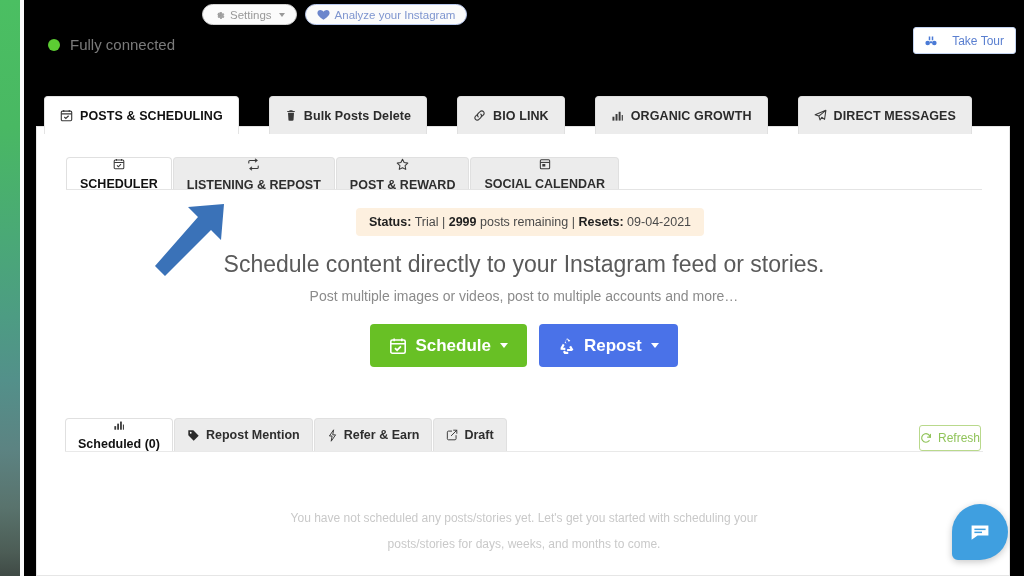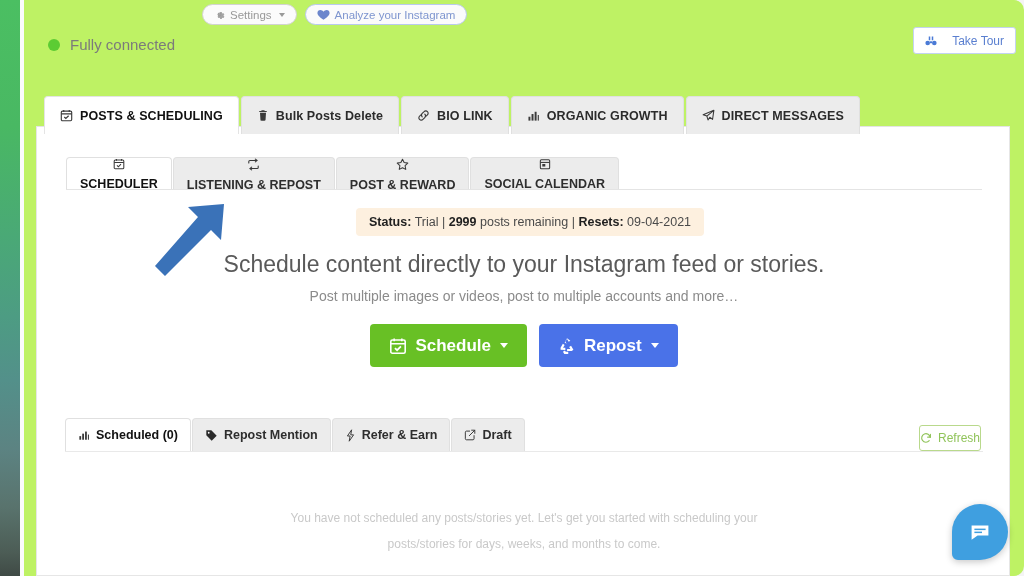--- a/index.html
+++ b/index.html
@@ -10,22 +10,21 @@
     overflow: hidden;
     background: #f4f4f4;
     font-family: "Liberation Sans", sans-serif;
     -webkit-font-smoothing: antialiased;
   }
 
   #app {
     position: relative;
     width: 1024px;
     height: 576px;
-    background: #bef264;
-    border-radius: 10px;
+    background: #000000;
   }
 
   
   .left-rail {
     position: absolute;
     left: 0; top: 0;
     width: 20px; height: 576px;
     background: linear-gradient(to bottom,
         #4bbf62 0%,
         #49b863 22%,
@@ -121,20 +120,21 @@
   }
 
   
   .main-tabs {
     position: absolute;
     left: 44px; top: 88px;
     display: flex;
     align-items: flex-end;
     height: 46px;
     z-index: 3;
+    gap: 28px;
   }
   .mtab {
     display: inline-flex;
     align-items: center;
     gap: 7px;
     height: 38px;
     padding: 0 15px;
     font-size: 12.5px;
     font-weight: bold;
     color: #2b2b2b;
@@ -280,21 +280,21 @@
     font-size: 12.5px;
     font-weight: bold;
     color: #2e2e2e;
     background: #ececec;
     border: 1px solid #e0e0e0;
     border-bottom: none;
     border-radius: 4px 4px 0 0;
     margin-right: 1px;
     white-space: nowrap;
   }
-  .ltab.active { background: #fff; color: #111; }
+  .ltab.active { background: #fff; color: #111; flex-direction: column; }
 
   .lower-rule {
     position: absolute;
     left: 28px; top: 324px;
     width: 918px;
     height: 1px;
     background: #e9e9e9;
   }
 
   .refresh-btn {

